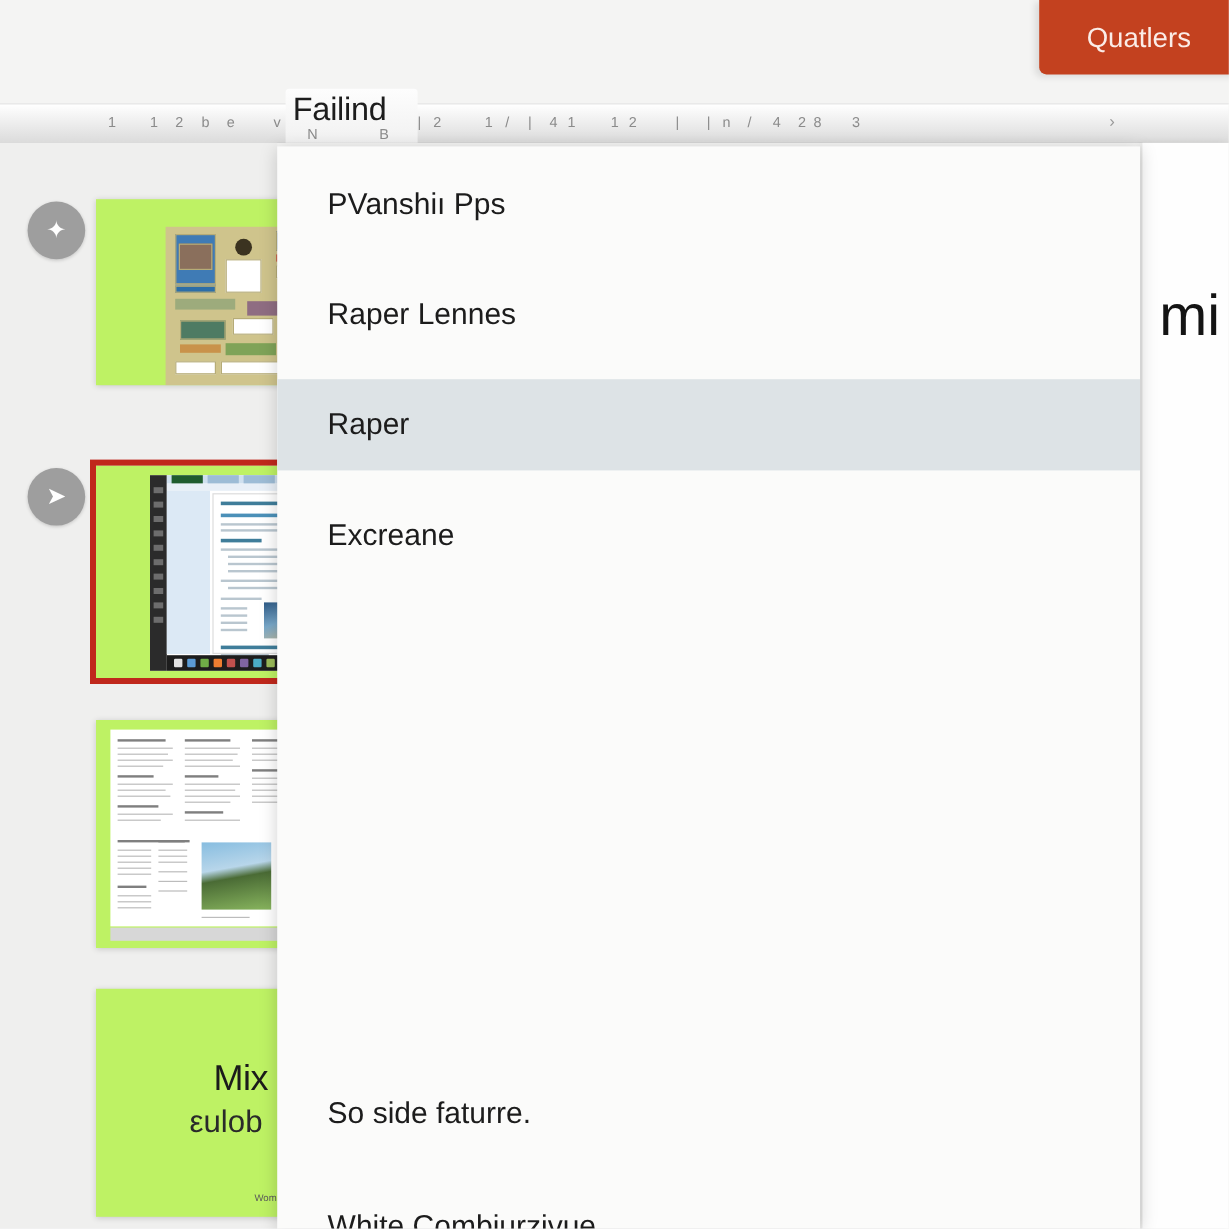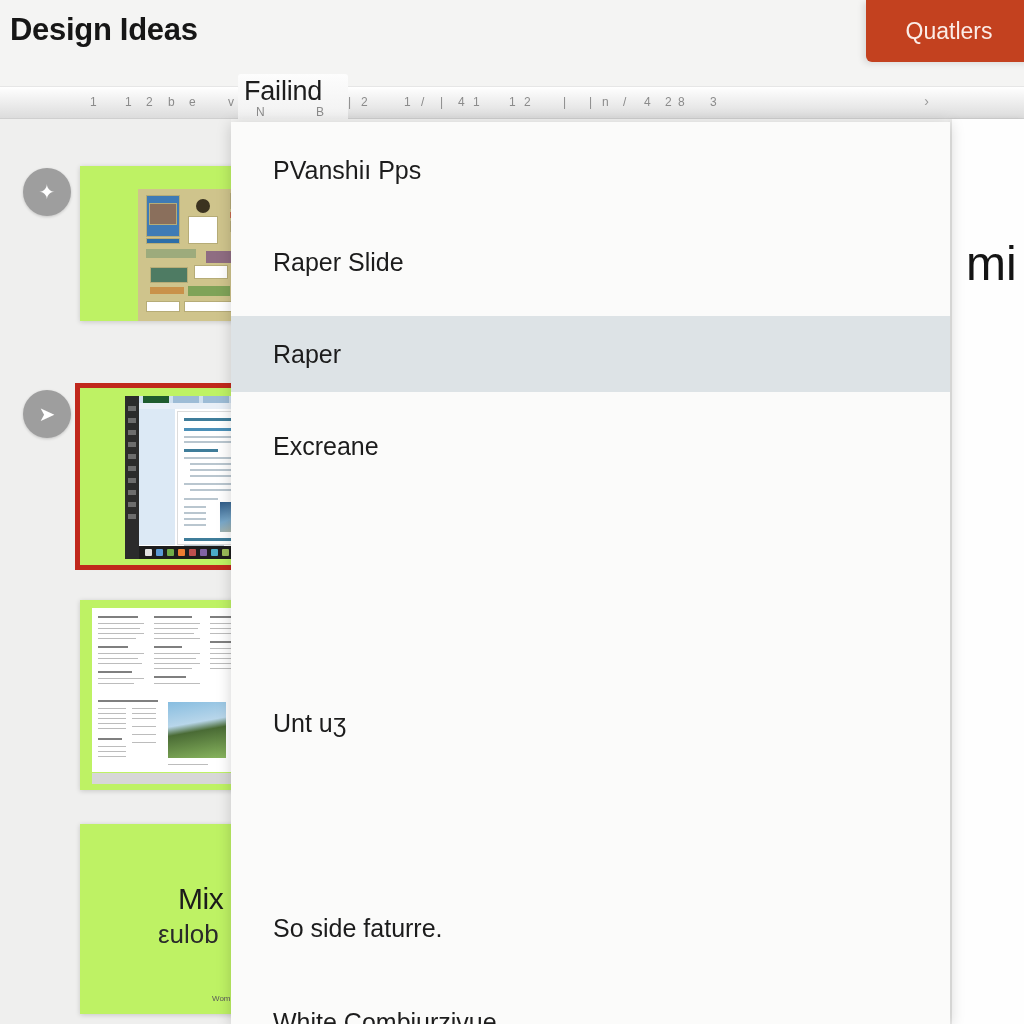--- a/index.html
+++ b/index.html
@@ -142,21 +142,20 @@
     white-space: nowrap;
   }
   .menu-item.highlighted { background: #dde3e6; }
 </style>
 </head>
 <body>
 
 <div id="app">
 
   <div class="header">
-    <div class="header-title">Design Ideas</div>
     <div class="quatlers-btn">Quatlers</div>
   </div>
 
   <div class="ruler">
     <div class="ruler-tick" style="left:90px">1</div>
     <div class="ruler-tick" style="left:125px">1</div>
     <div class="ruler-tick" style="left:146px">2</div>
     <div class="ruler-tick" style="left:168px">b</div>
     <div class="ruler-tick" style="left:189px">e</div>
     <div class="ruler-tick" style="left:228px">v</div>
@@ -353,21 +352,20 @@
         <div class="t4-s2">Wom</div>
       </div>
     </div>
   </div>
 
   <div class="right-panel"></div>
   <div class="right-text">mi</div>
 
   <div class="menu">
     <div class="menu-item" style="top:10px">PVanshiı Pps</div>
-    <div class="menu-item" style="top:102px">Raper Slide</div>
+    <div class="menu-item" style="top:102px">Raper Lennes</div>
     <div class="menu-item highlighted" style="top:194px">Raper</div>
     <div class="menu-item" style="top:286px">Excreane</div>
-    <div class="menu-item" style="top:563px">Unt uʒ</div>
     <div class="menu-item" style="top:768px">So side faturre.</div>
     <div class="menu-item" style="top:862px">White Combiurzivue</div>
   </div>
 
 </div>
 
 </body></html>

